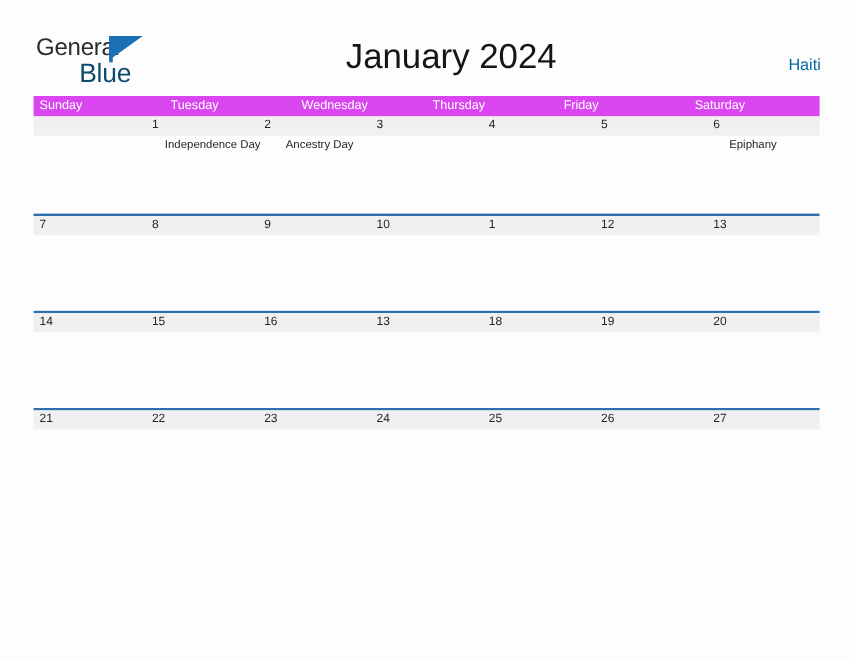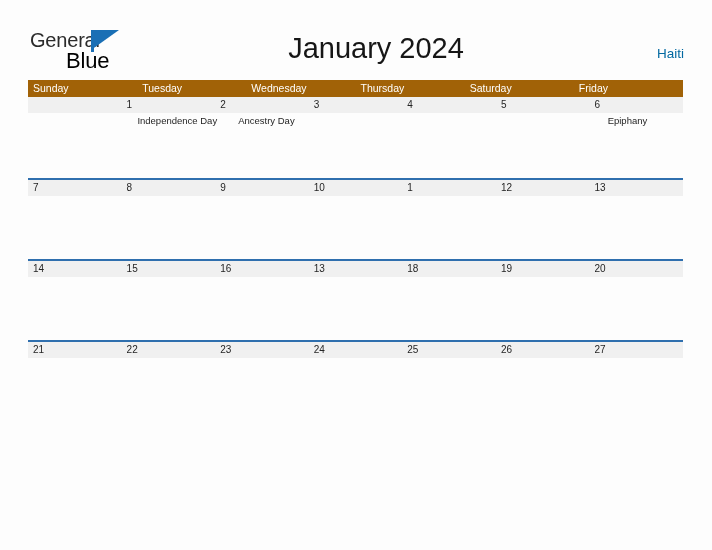--- a/index.html
+++ b/index.html
@@ -58,21 +58,21 @@
     width: 3px;
     height: 22px;
     background: #1a6fb5;
   }
   #brand-logo .brand-bottom {
     position: absolute;
     left: 36px;
     top: 20px;
     font-size: 22px;
     letter-spacing: -0.2px;
-    color: #000000;
+    color: #0c4a6e;
     line-height: 24px;
     white-space: nowrap;
   }
 
   #calendar-title {
     position: absolute;
     left: 0;
     top: 32px;
     width: 712px;
     text-align: center;
@@ -96,21 +96,21 @@
   #calendar-grid {
     position: absolute;
     left: 28px;
     top: 80px;
     width: 655px;
   }
 
   .weekday-header {
     display: flex;
     width: 100%;
-    background: #a16207;
+    background: #d946ef;
     height: 17px;
   }
   .weekday-cell {
     flex: 1 1 0;
     font-size: 10.5px;
     color: #ffffff;
     line-height: 17px;
     padding-left: 5px;
     box-sizing: border-box;
     white-space: nowrap;
@@ -180,22 +180,22 @@
 
 </div>
 
 <div id="calendar-grid">
 
   <div class="weekday-header">
     <div class="weekday-cell">Sunday</div>
     <div class="weekday-cell">Tuesday</div>
     <div class="weekday-cell">Wednesday</div>
     <div class="weekday-cell">Thursday</div>
+    <div class="weekday-cell">Friday</div>
     <div class="weekday-cell">Saturday</div>
-    <div class="weekday-cell">Friday</div>
   </div>
 
   <div class="week-row first-week">
     <div class="day-band">
       <div class="day-band-cell"></div>
       <div class="day-band-cell">1</div>
       <div class="day-band-cell">2</div>
       <div class="day-band-cell">3</div>
       <div class="day-band-cell">4</div>
       <div class="day-band-cell">5</div>

